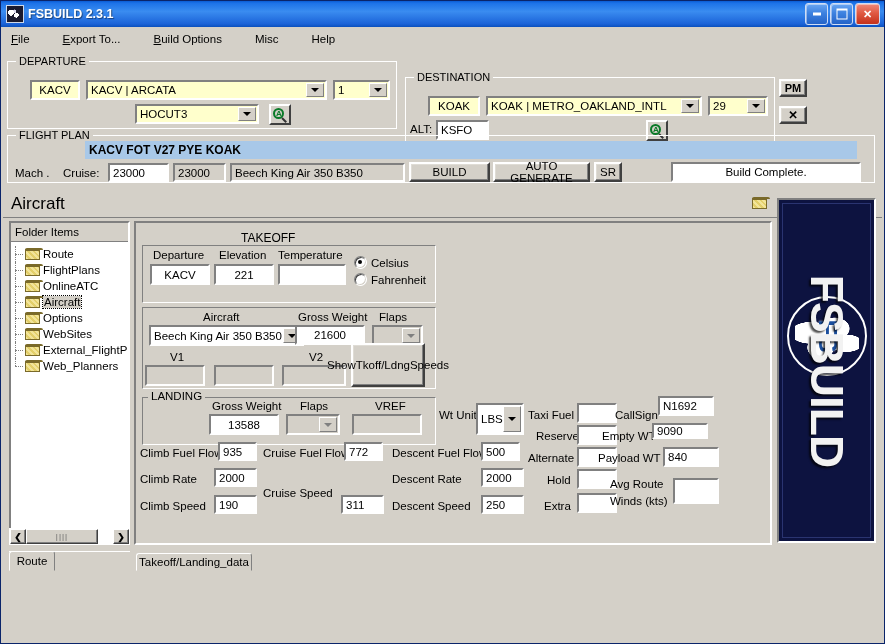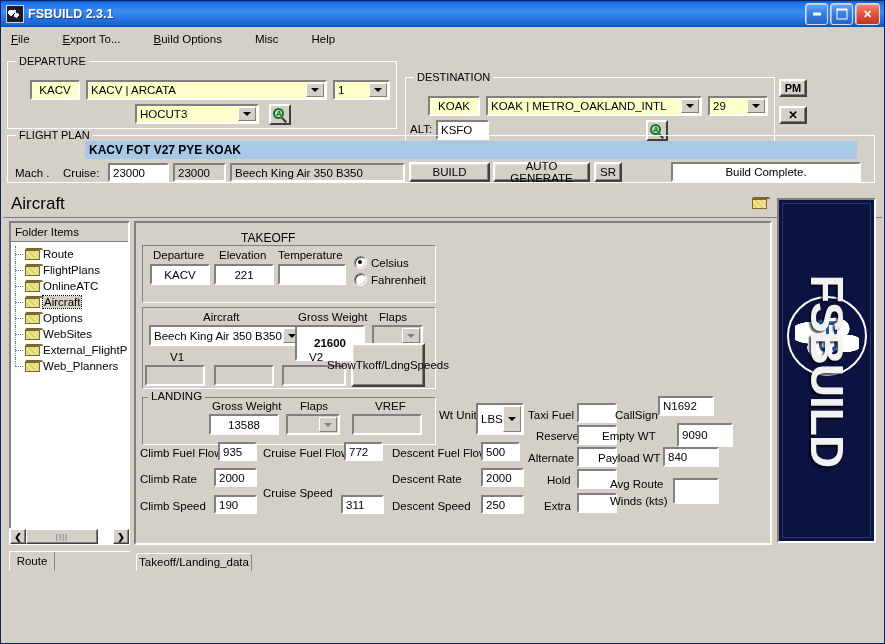--- a/index.html
+++ b/index.html
@@ -597,21 +597,21 @@
 
     <div class="hairline" style="left:6px; top:84px; width:294px; height:82px;"></div>
 
     <div class="lbl" style="left:67px; top:88px;">Aircraft</div>
     <div class="combo" style="left:13px; top:102px; width:155px; height:21px;">
       <span class="cb-text">Beech King Air 350 B350</span>
       <span class="cb-btn"></span>
     </div>
 
     <div class="lbl" style="left:162px; top:88px;">Gross Weight</div>
-    <div class="field center" style="left:159px; top:102px; width:70px; height:36px;font-weight:bold;">21600</div>
+    <div class="field center" style="left:159px; top:102px; width:70px; height:20px;">21600</div>
 
     <div class="lbl" style="left:243px; top:88px;">Flaps</div>
     <div class="combo gray" style="left:236px; top:102px; width:51px; height:21px;">
       <span class="cb-text"></span>
       <span class="cb-btn"></span>
     </div>
 
     <div class="lbl" style="left:34px; top:128px;">V1</div>
     <div class="field gray center" style="left:9px; top:142px; width:60px; height:21px;"></div>
 
@@ -684,21 +684,21 @@
     <div class="lbl" style="left:411px; top:251px;">Hold</div>
     <div class="field" style="left:441px; top:246px; width:40px; height:20px;"></div>
 
     <div class="lbl" style="left:408px; top:277px;">Extra</div>
     <div class="field" style="left:441px; top:270px; width:40px; height:20px;"></div>
 
     <div class="lbl" style="left:479px; top:186px;">CallSign</div>
     <div class="field" style="left:522px; top:173px; width:56px; height:20px;">N1692</div>
 
     <div class="lbl" style="left:466px; top:207px;">Empty WT</div>
-    <div class="field" style="left:541px; top:200px; width:56px; height:24px;">9090</div>
+    <div class="field" style="left:516px; top:200px; width:56px; height:16px;">9090</div>
 
     <div class="lbl" style="left:462px; top:229px;">Payload WT</div>
     <div class="field" style="left:527px; top:224px; width:56px; height:20px;">840</div>
 
     <div class="lbl" style="left:474px; top:255px;">Avg Route</div>
     <div class="lbl" style="left:474px; top:272px;">Winds (kts)</div>
     <div class="field" style="left:537px; top:255px; width:46px; height:26px;"></div>
   </div>
 
   <div id="tab-area"></div>

